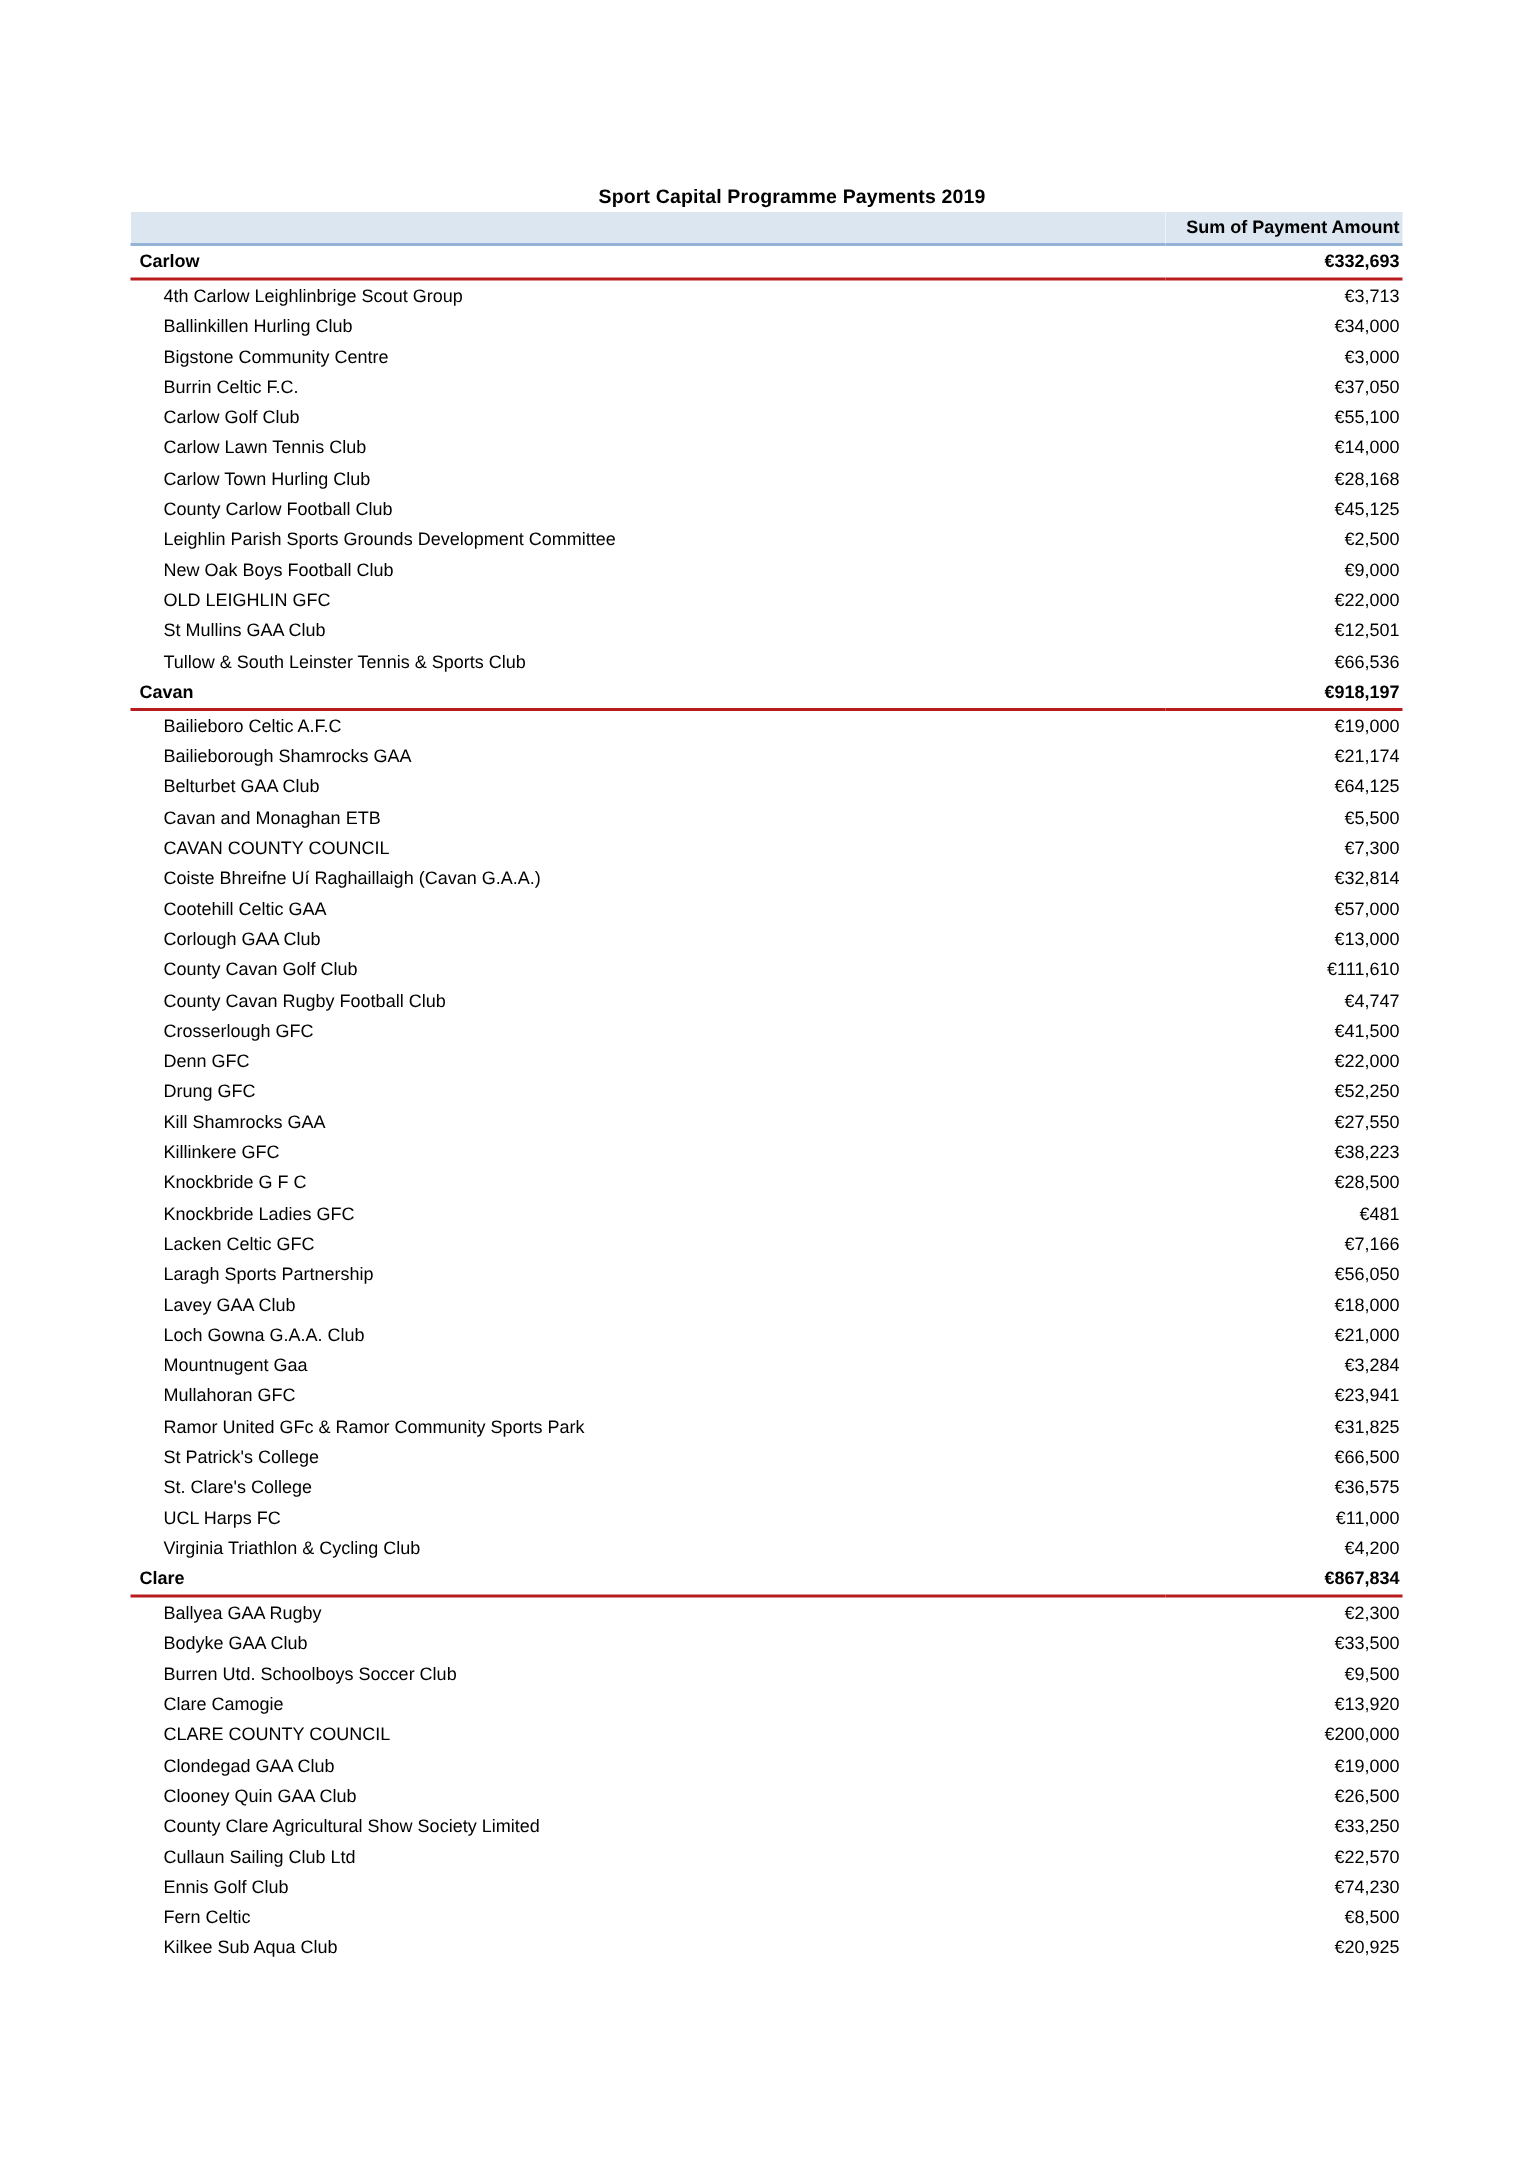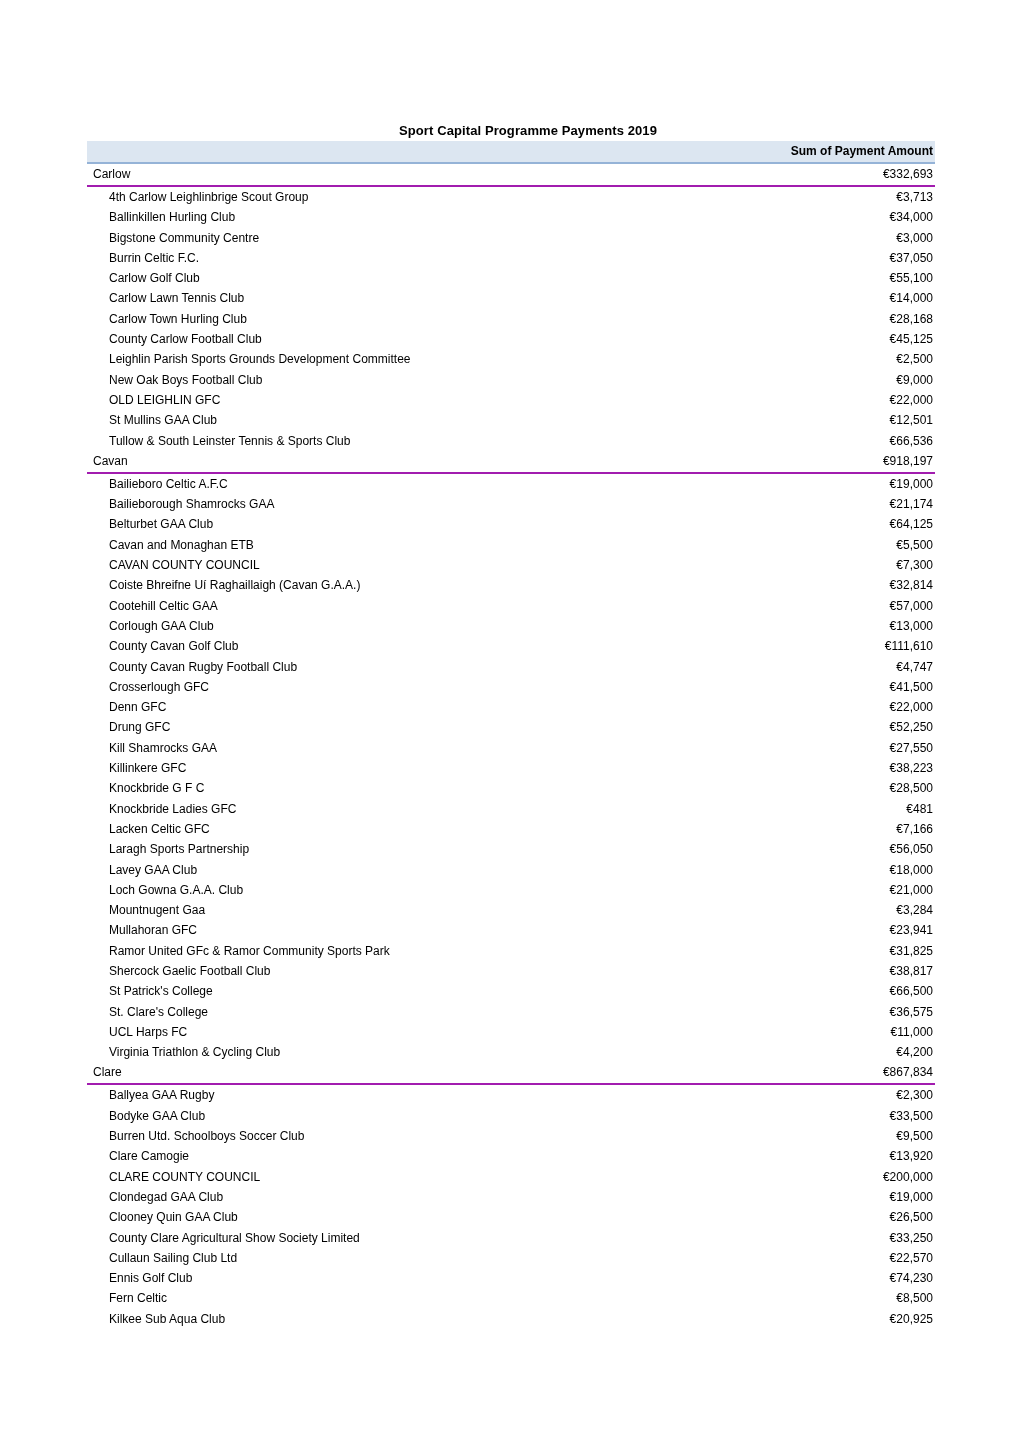--- a/index.html
+++ b/index.html
@@ -60,22 +60,22 @@
     font-weight: bold;
     border-bottom: 2px solid #95b3d7;
     height: 21px;
     line-height: 21px;
     padding-right: 2px;
   }
   tr.colhead td.col-label { padding-left: 3px; }
 
   
   tr.group td {
-    font-weight: normal;
-    border-bottom: 2px solid #a21caf;
+    font-weight: bold;
+    border-bottom: 2px solid #b91c1c;
     height: 21px;
     line-height: 21px;
   }
   tr.group td.col-label { padding-left: 6px; }
   tr.group td.col-value { padding-right: 2px; }
 
   
   tr.detail td.col-label { padding-left: 22px; }
   tr.detail td.col-value { padding-right: 2px; }
 </style>
@@ -245,24 +245,20 @@
           </tr>
           <tr class="detail">
             <td class="col-label">Mullahoran GFC</td>
             <td class="col-value">€23,941</td>
           </tr>
           <tr class="detail">
             <td class="col-label">Ramor United GFc &amp; Ramor Community Sports Park</td>
             <td class="col-value">€31,825</td>
           </tr>
           <tr class="detail">
-            <td class="col-label">Shercock Gaelic Football Club</td>
-            <td class="col-value">€38,817</td>
-          </tr>
-          <tr class="detail">
             <td class="col-label">St Patrick's College</td>
             <td class="col-value">€66,500</td>
           </tr>
           <tr class="detail">
             <td class="col-label">St. Clare's College</td>
             <td class="col-value">€36,575</td>
           </tr>
           <tr class="detail">
             <td class="col-label">UCL Harps FC</td>
             <td class="col-value">€11,000</td>

